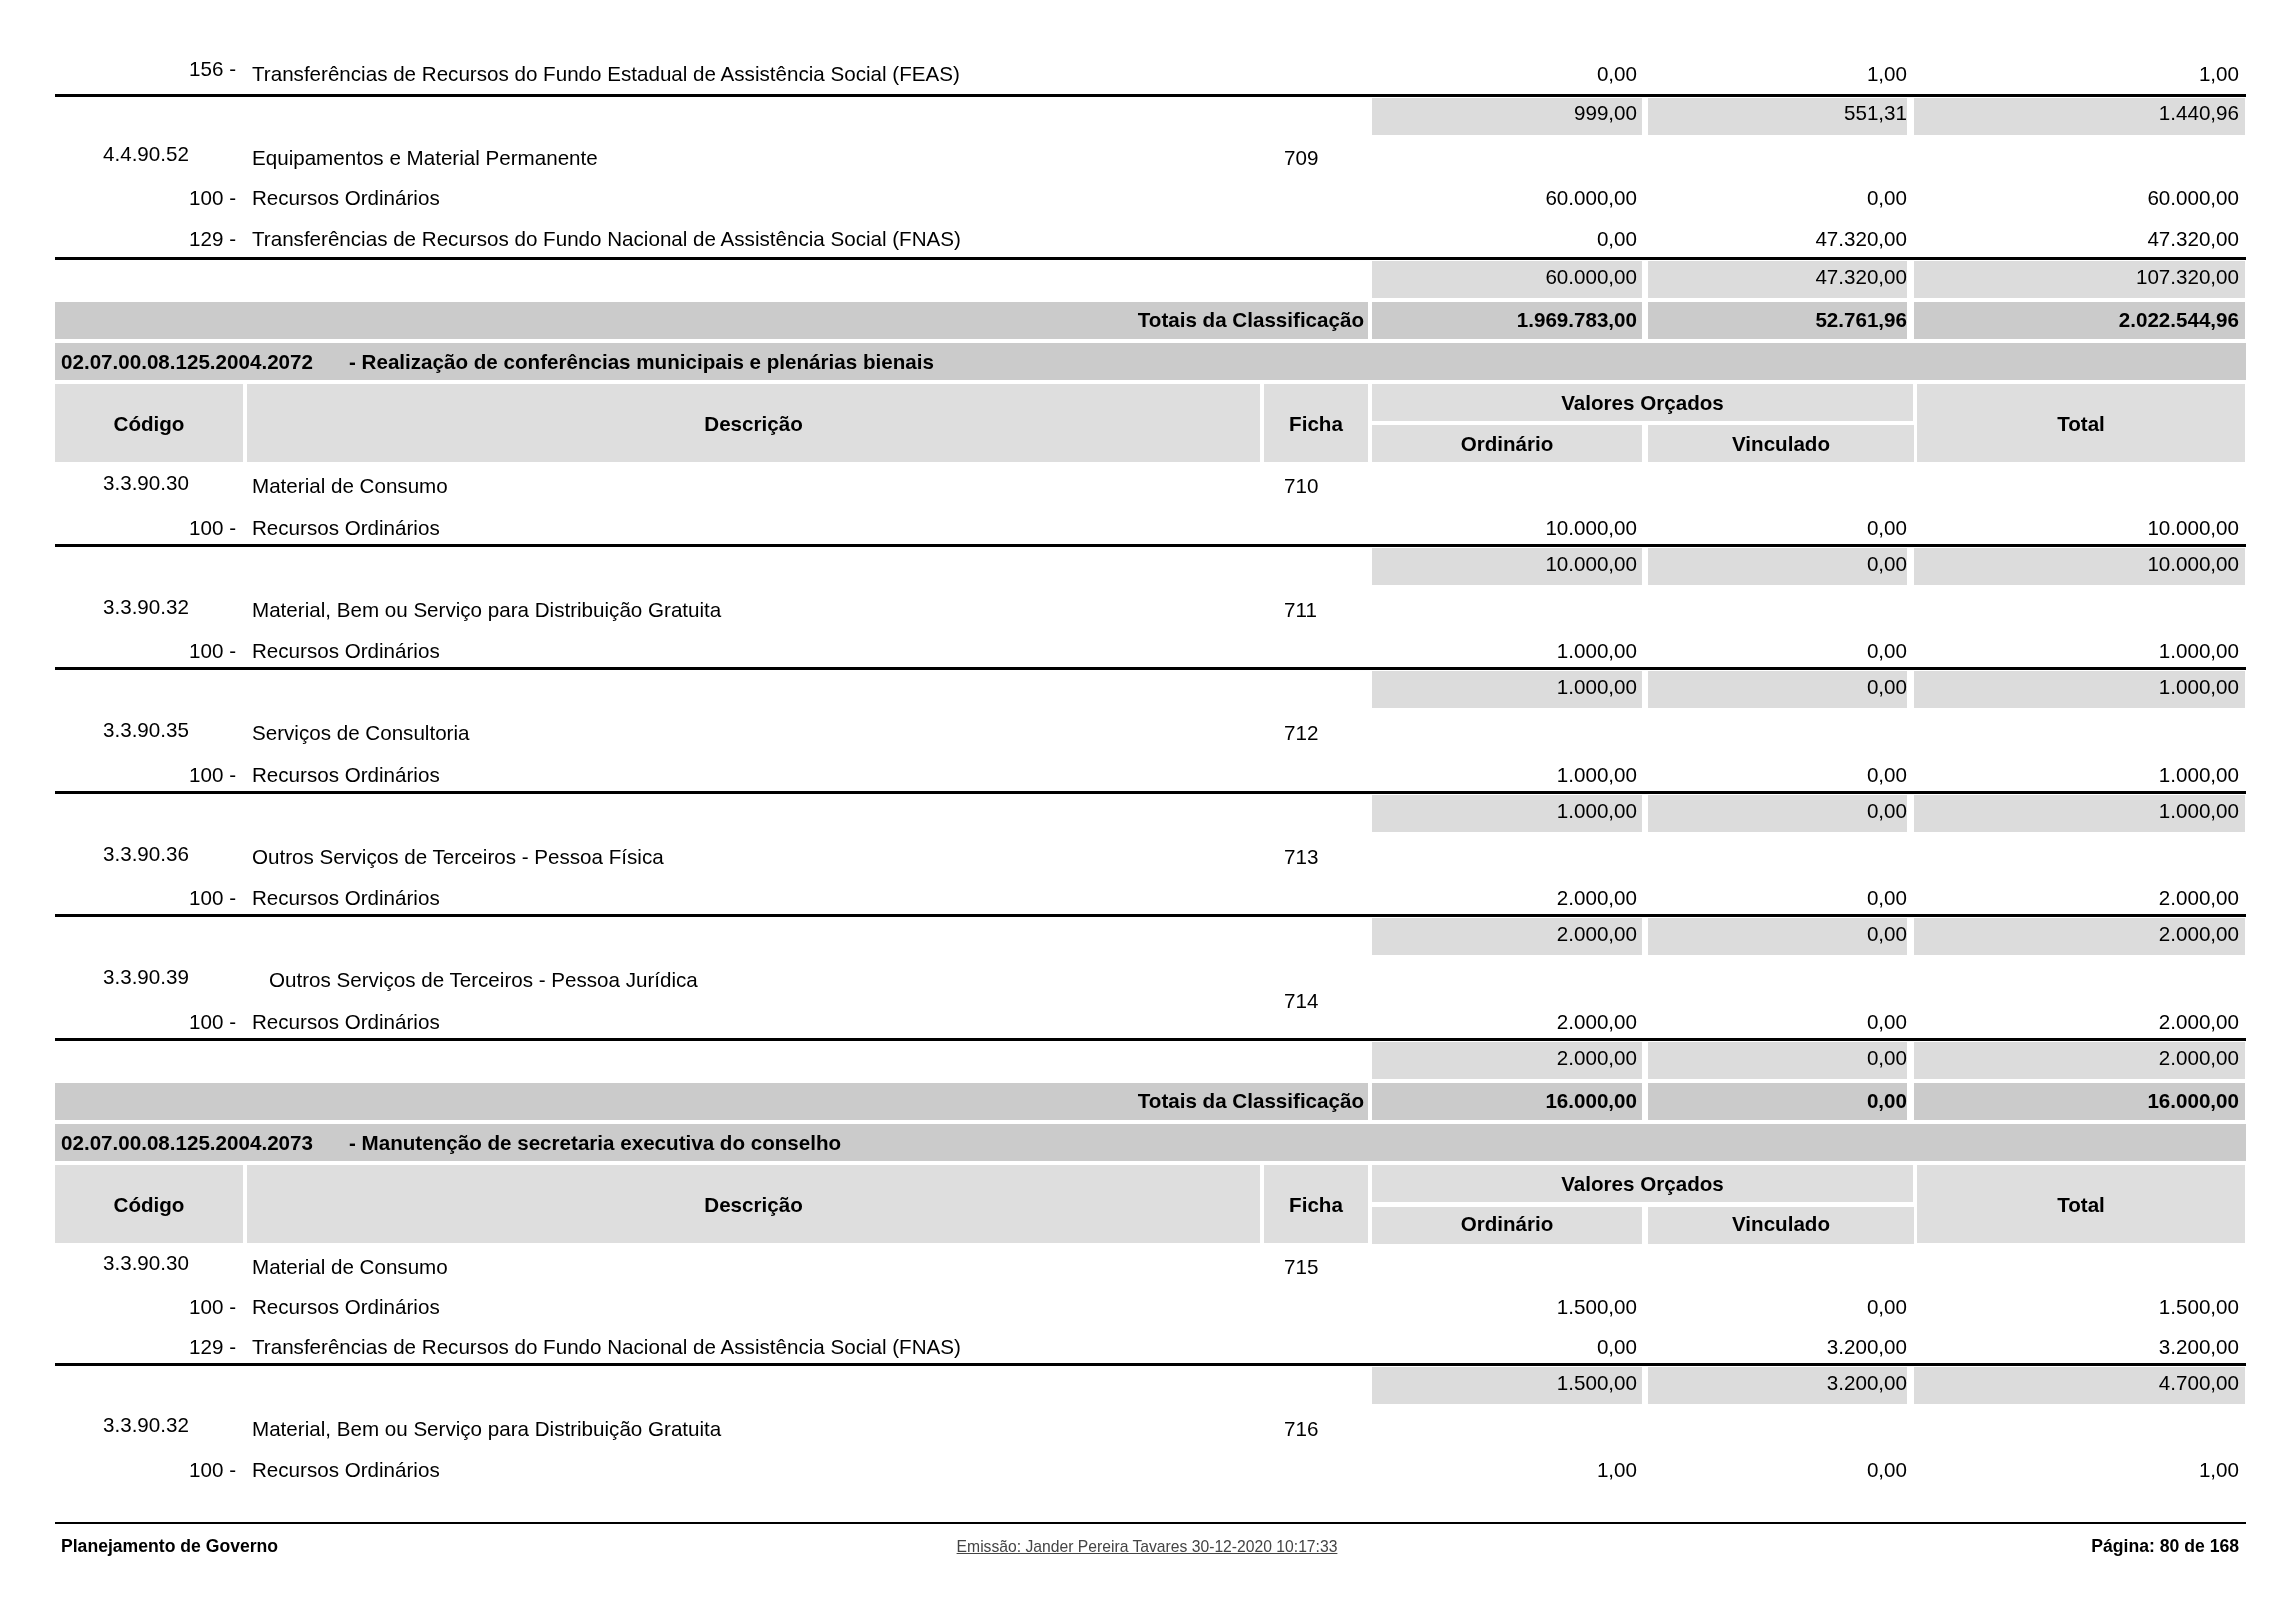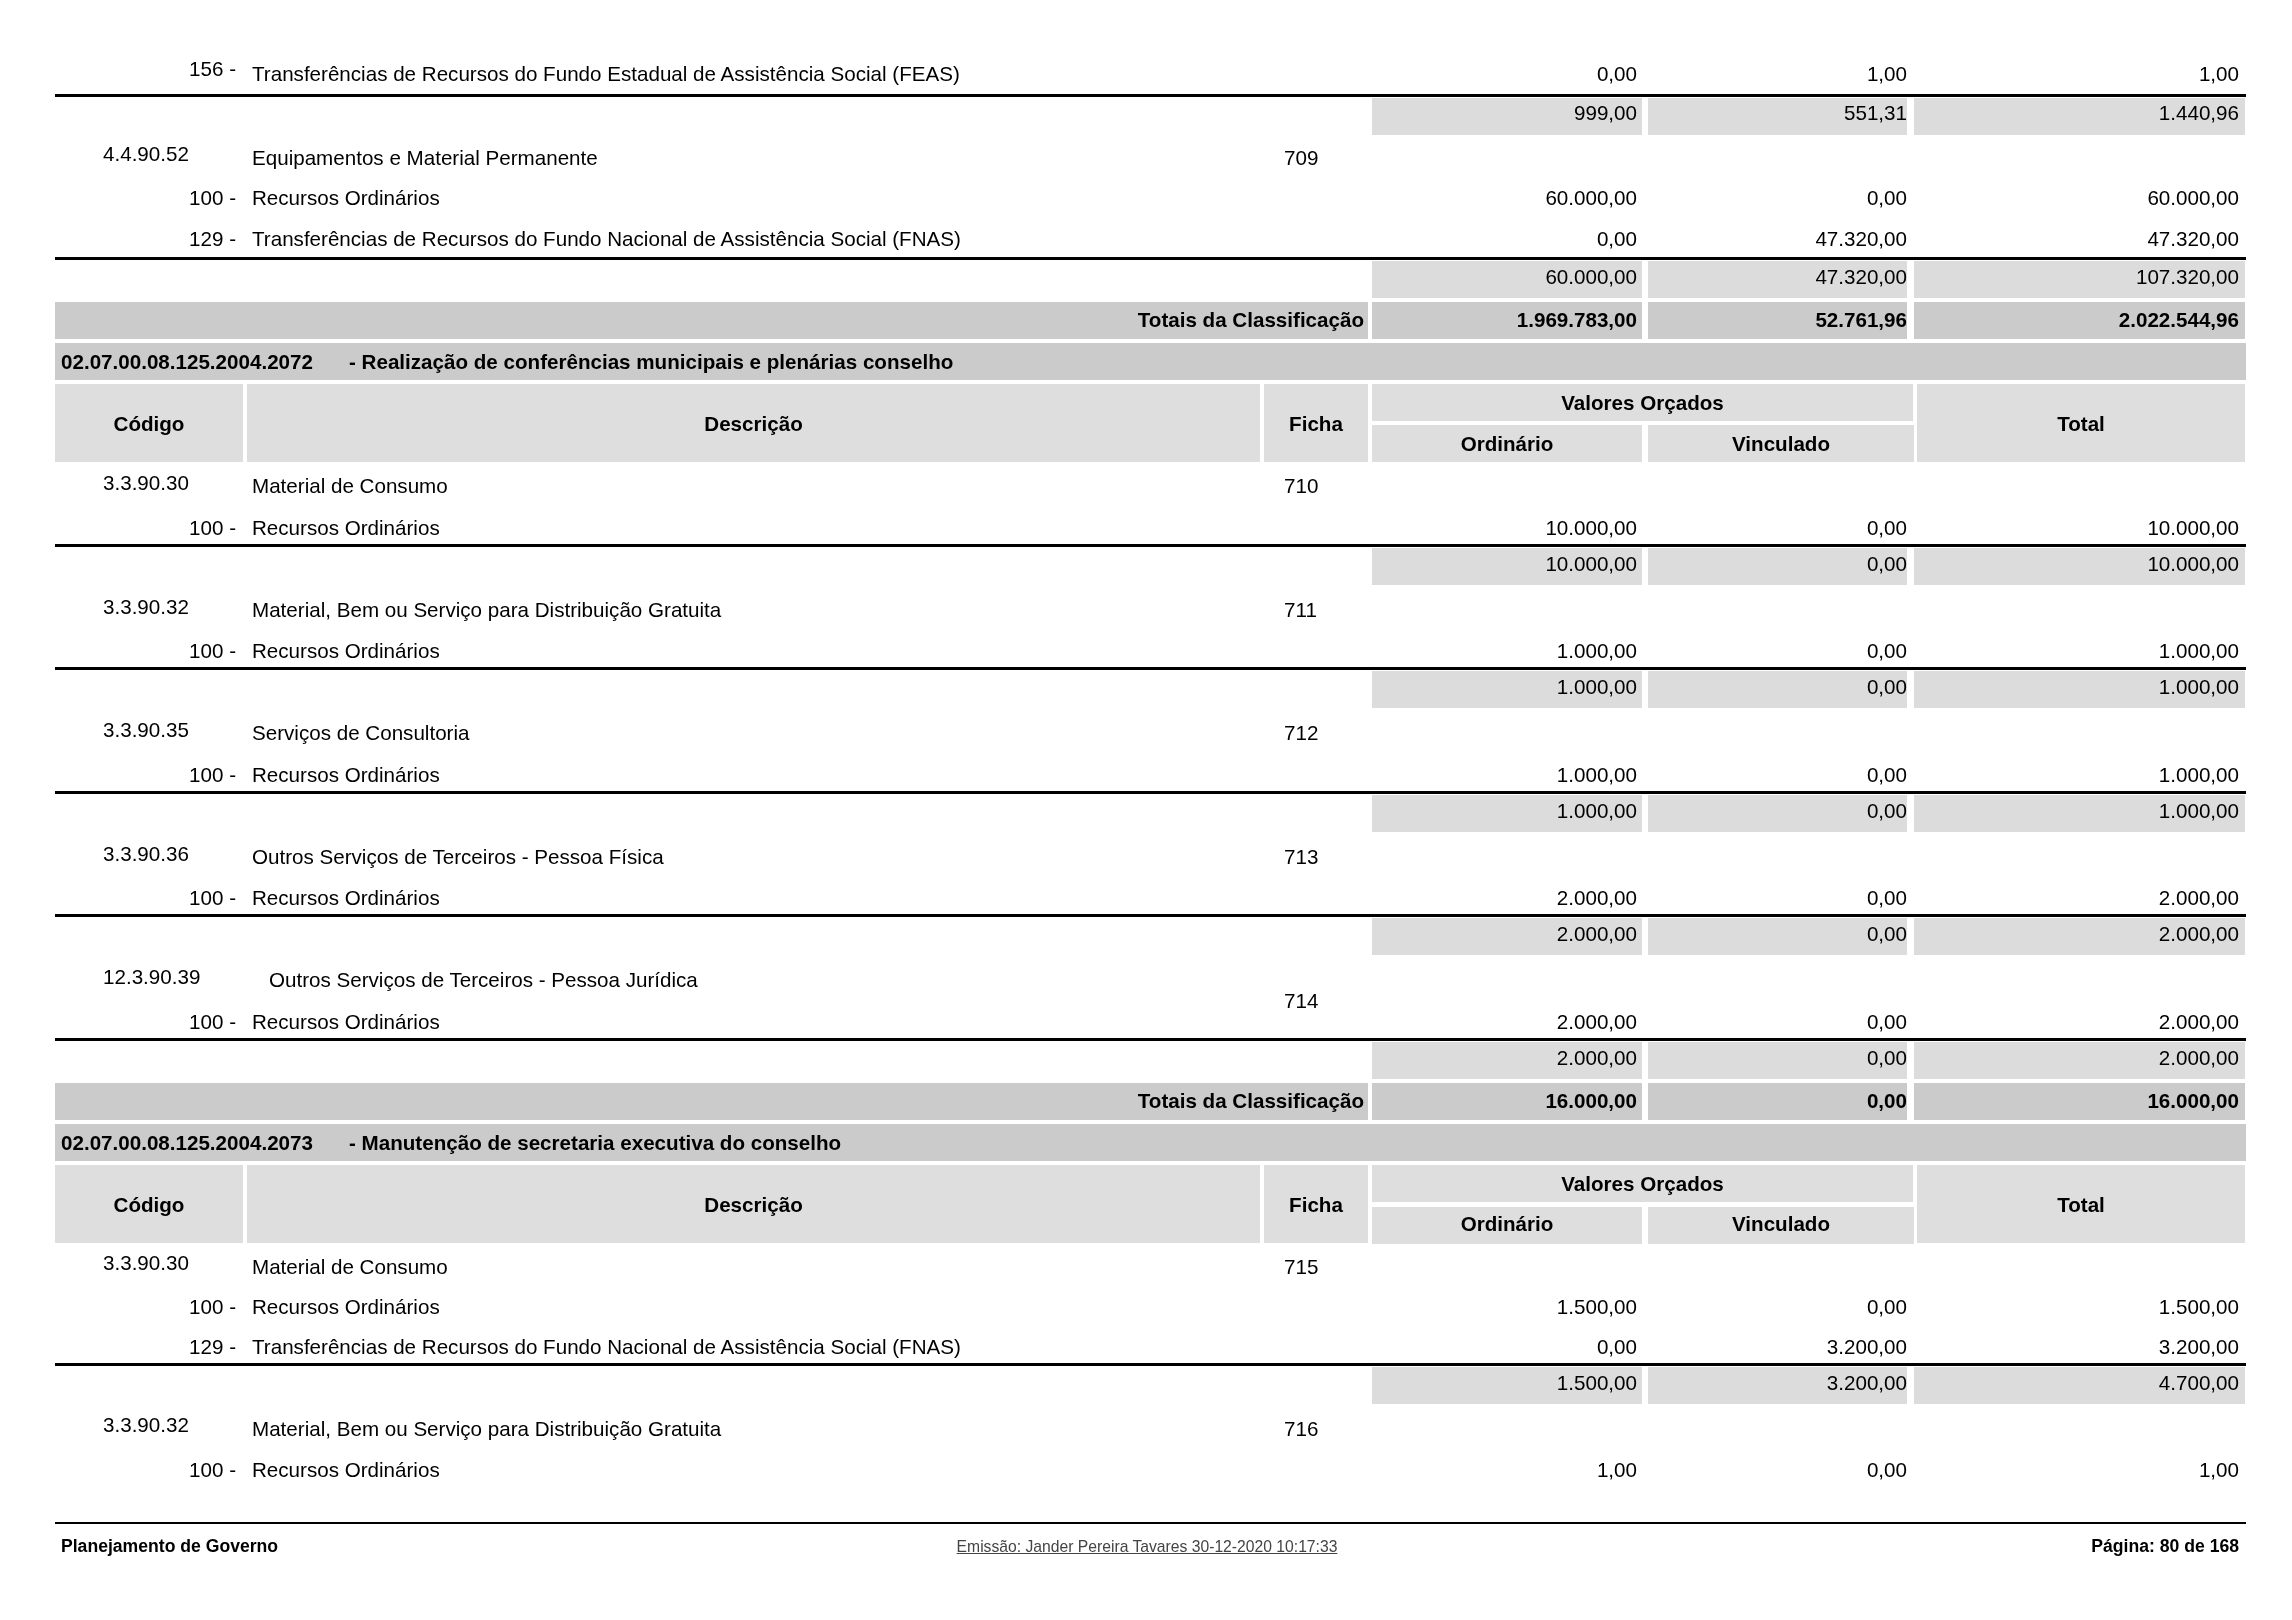--- a/index.html
+++ b/index.html
@@ -57,21 +57,21 @@
 <div class="dbox" style="left:1372px;width:270px;top:302px;height:37px;"></div>
 <div class="dbox" style="left:1648px;width:259px;top:302px;height:37px;"></div>
 <div class="dbox" style="left:1914px;width:331px;top:302px;height:37px;"></div>
 <div class="t b r" style="left:882px;width:482px;top:307px;">Totais da Classificação</div>
 <div class="t b r" style="left:1372px;width:265px;top:307px;">1.969.783,00</div>
 <div class="t b r" style="left:1647px;width:260px;top:307px;">52.761,96</div>
 <div class="t b r" style="left:1916px;width:323px;top:307px;">2.022.544,96</div>
 
 <div class="dbox" style="left:55px;width:2191px;top:343px;height:37px;"></div>
 <div class="t b" style="left:61px;top:349px;">02.07.00.08.125.2004.2072</div>
-<div class="t b" style="left:349px;top:349px;">- Realização de conferências municipais e plenárias conselho</div>
+<div class="t b" style="left:349px;top:349px;">- Realização de conferências municipais e plenárias bienais</div>
 
 <div class="hbox" style="left:55px;width:188px;top:384px;height:78px;"></div>
 <div class="hbox" style="left:247px;width:1013px;top:384px;height:78px;"></div>
 <div class="hbox" style="left:1264px;width:104px;top:384px;height:78px;"></div>
 <div class="hbox" style="left:1372px;width:541px;top:384px;height:37px;"></div>
 <div class="hbox" style="left:1372px;width:270px;top:425px;height:37px;"></div>
 <div class="hbox" style="left:1648px;width:266px;top:425px;height:37px;"></div>
 <div class="hbox" style="left:1917px;width:328px;top:384px;height:78px;"></div>
 <div class="t b c" style="left:55px;width:188px;top:411px;">Código</div>
 <div class="t b c" style="left:247px;width:1013px;top:411px;">Descrição</div>
@@ -138,21 +138,21 @@
 <div class="t r" style="left:1647px;width:260px;top:885px;">0,00</div>
 <div class="t r" style="left:1916px;width:323px;top:885px;">2.000,00</div>
 <div class="hline" style="left:55px;width:2191px;top:914px;"></div>
 <div class="gbox" style="left:1372px;width:270px;top:918px;height:37px;"></div>
 <div class="gbox" style="left:1648px;width:259px;top:918px;height:37px;"></div>
 <div class="gbox" style="left:1914px;width:331px;top:918px;height:37px;"></div>
 <div class="t r" style="left:1372px;width:265px;top:921px;">2.000,00</div>
 <div class="t r" style="left:1647px;width:260px;top:921px;">0,00</div>
 <div class="t r" style="left:1916px;width:323px;top:921px;">2.000,00</div>
 
-<div class="t" style="left:103px;top:964px;">12.3.90.39</div>
+<div class="t" style="left:103px;top:964px;">3.3.90.39</div>
 <div class="t" style="left:252px;top:967px;margin-left:17px;">Outros Serviços de Terceiros - Pessoa Jurídica</div>
 <div class="t" style="left:1284px;top:967px;margin-top:21px;">714</div>
 <div class="t r" style="left:167px;width:69px;top:1009px;">100 -</div>
 <div class="t" style="left:252px;top:1009px;">Recursos Ordinários</div>
 <div class="t r" style="left:1372px;width:265px;top:1009px;">2.000,00</div>
 <div class="t r" style="left:1647px;width:260px;top:1009px;">0,00</div>
 <div class="t r" style="left:1916px;width:323px;top:1009px;">2.000,00</div>
 <div class="hline" style="left:55px;width:2191px;top:1038px;"></div>
 <div class="gbox" style="left:1372px;width:270px;top:1042px;height:37px;"></div>
 <div class="gbox" style="left:1648px;width:259px;top:1042px;height:37px;"></div>

